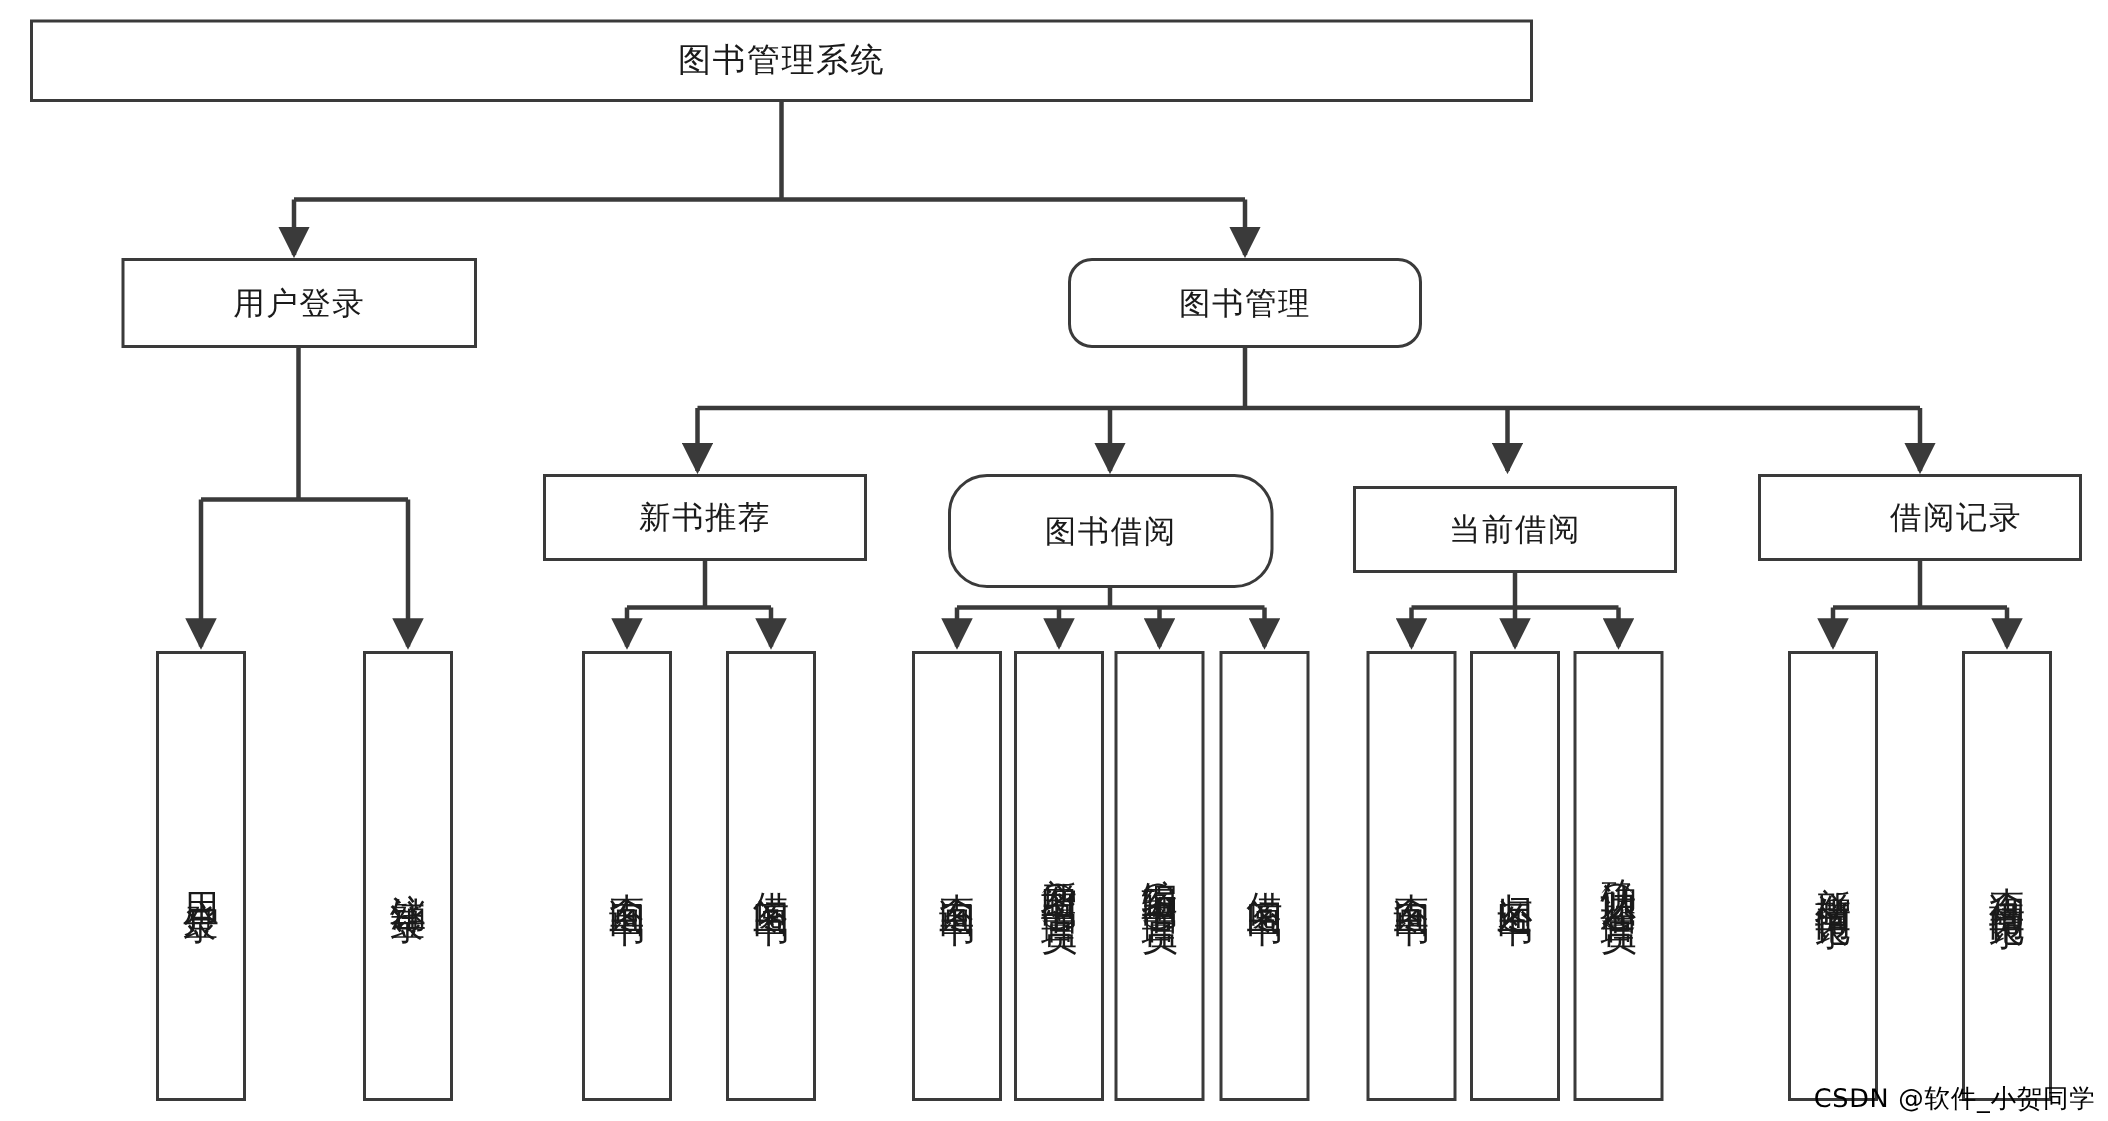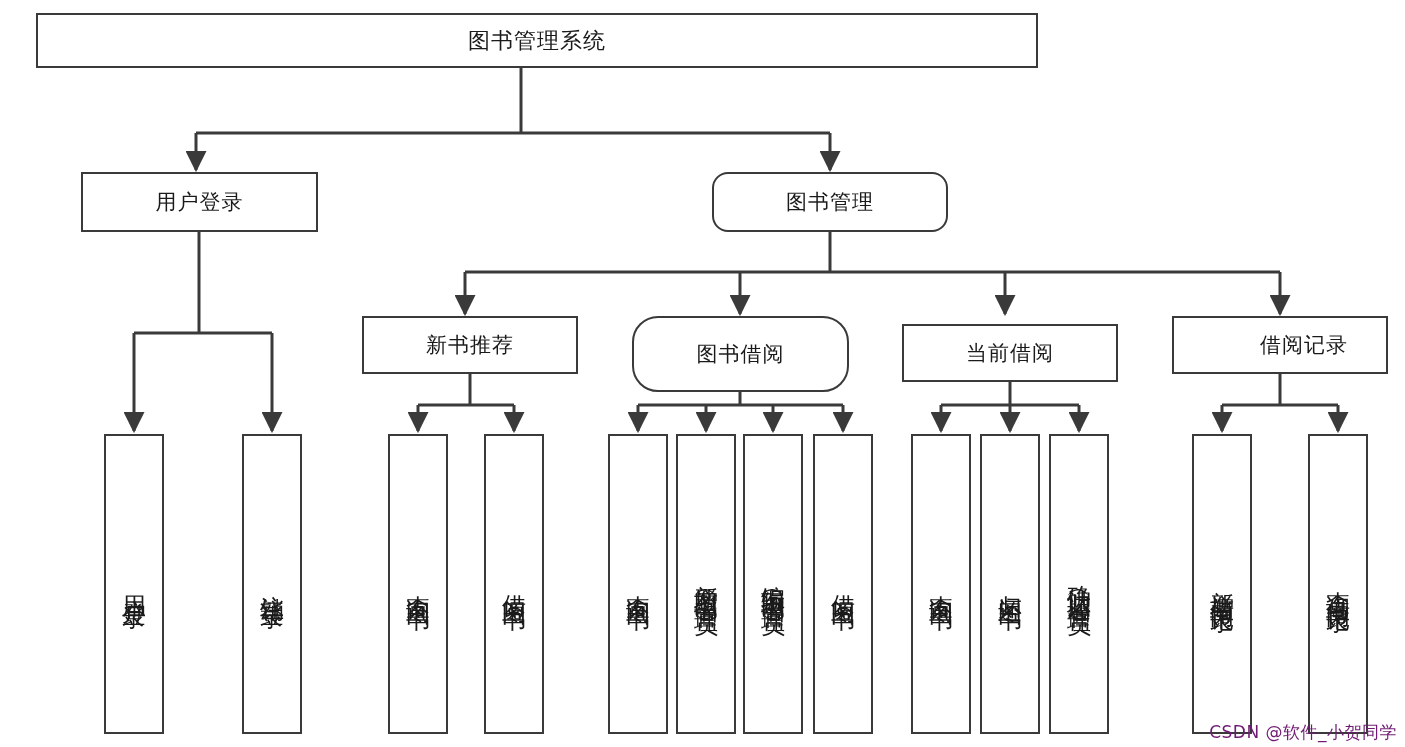--- a/index.html
+++ b/index.html
@@ -61,21 +61,21 @@
     line-height: 1.0;
     letter-spacing: 4px;
     white-space: nowrap;
     max-height: 282px;
   }
   .watermark {
     position: absolute;
     right: 8px;
     bottom: 3px;
     font-size: 17px;
-    color: #701a75;
+    color: #000000;
     white-space: nowrap;
     letter-spacing: 0.5px;
   }
 </style>
 </head>
 <body>
 
 <div id="canvas">
 
   <svg class="wires" viewBox="0 0 1405 747" xmlns="http://www.w3.org/2000/svg">
@@ -121,21 +121,21 @@
       <path d="M 1010 405 L 1010 431" marker-end="url(#arrow)"></path>
       <path d="M 1079 405 L 1079 431" marker-end="url(#arrow)"></path>
 
       <path d="M 1280 374 L 1280 405"></path>
       <path d="M 1222 405 L 1338 405"></path>
       <path d="M 1222 405 L 1222 431" marker-end="url(#arrow)"></path>
       <path d="M 1338 405 L 1338 431" marker-end="url(#arrow)"></path>
     </g>
   </svg>
 
-  <div class="node horiz root" style="left:36px; top:13px; width:1002px; height:55px;">
+  <div class="node horiz root" style="left:20px; top:13px; width:1002px; height:55px;">
     <span class="label">图书管理系统</span>
   </div>
 
   <div class="node horiz" style="left:81px; top:172px; width:237px; height:60px;">
     <span class="label">用户登录</span>
   </div>
   <div class="node horiz" style="left:712px; top:172px; width:236px; height:60px;border-radius:16px;">
     <span class="label">图书管理</span>
   </div>
 

